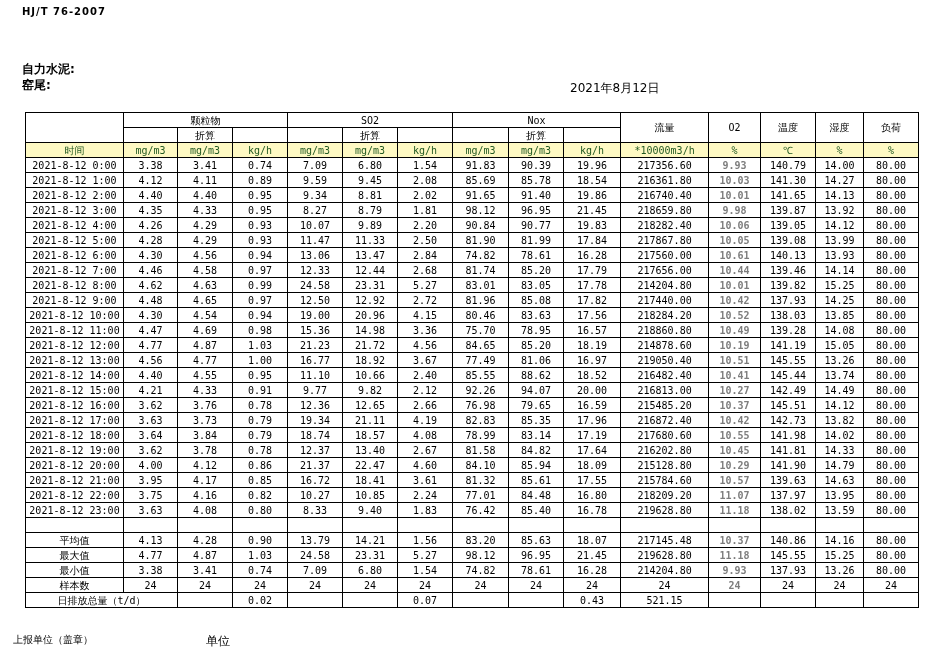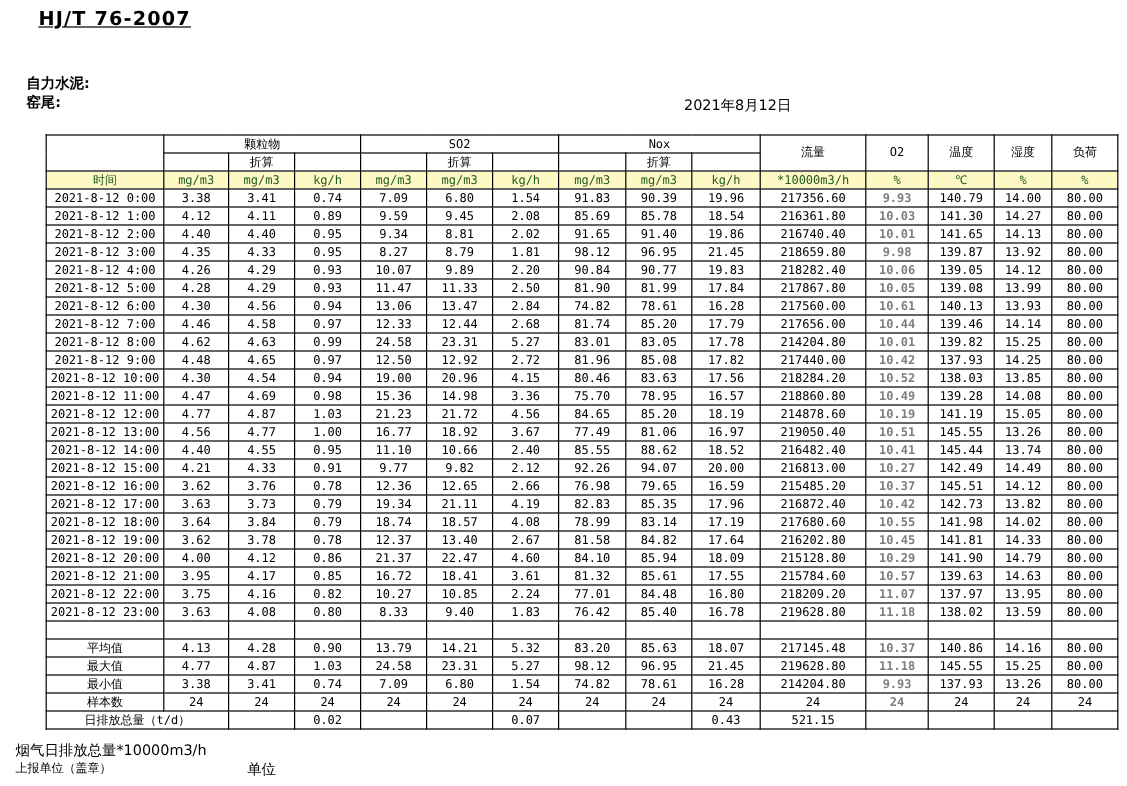--- a/index.html
+++ b/index.html
@@ -1,27 +1,27 @@
 <!DOCTYPE html>
 <html><head>
 <meta charset="utf-8">
 <style>
   html,body { margin:0; padding:0; background:#fff; }
   .page {
     position:relative; width:939px; height:655px; background:#ffffff;
     font-family:"DejaVu Sans", sans-serif; color:#000;
   }
-  .std-no   { position:absolute; left:32px;  top:6px;  font-size:16px; font-weight:bold; letter-spacing:1px;text-decoration:underline; }
+  .std-no   { position:absolute; left:22px;  top:6px;  font-size:10px; font-weight:bold; letter-spacing:1px; }
   .title    { position:absolute; left:210px; top:23px; font-size:15px; font-weight:bold; letter-spacing:1px; }
   .company  { position:absolute; left:22px;  top:61px; font-size:12px; font-weight:bold; }
   .location { position:absolute; left:22px;  top:77px; font-size:12px; font-weight:bold; }
   .date     { position:absolute; left:570px; top:80px; font-size:12px; }
 
   table.report {
-    position:absolute; left:38px; top:112px;
+    position:absolute; left:25px; top:112px;
     border-collapse:collapse; table-layout:fixed; width:893px;
   }
   table.report td {
     border:1px solid #000; padding:0; height:14px; line-height:13px;
     font-family:"DejaVu Sans Mono", monospace; font-size:10px;
     text-align:center; vertical-align:middle; white-space:nowrap; overflow:hidden;
   }
   td.hdr   { font-family:"DejaVu Sans", sans-serif; font-size:11px; }
   tr.green-row td { background:#fef9c3; color:#215922; }
   td.o2    { color:#7d7d7d;font-weight:bold; }
@@ -526,21 +526,21 @@
           <td></td>
           <td></td>
         </tr>
         <tr>
           <td class="sum-label">平均值</td>
           <td>4.13</td>
           <td>4.28</td>
           <td>0.90</td>
           <td>13.79</td>
           <td>14.21</td>
-          <td>5.32</td>
+          <td>1.56</td>
           <td>83.20</td>
           <td>85.63</td>
           <td>18.07</td>
           <td>217145.48</td>
           <td class="o2">10.37</td>
           <td>140.86</td>
           <td>14.16</td>
           <td>80.00</td>
         </tr>
         <tr>
@@ -606,17 +606,16 @@
           <td>0.43</td>
           <td>521.15</td>
           <td></td>
           <td></td>
           <td></td>
           <td></td>
         </tr>
       </tbody>
   </table>
 
-  <div class="foot1">烟气日排放总量*10000m3/h</div>
   <div class="foot2">上报单位（盖章）</div>
   <div class="foot3">单位</div>
 
 </div>
 
 </body></html>

